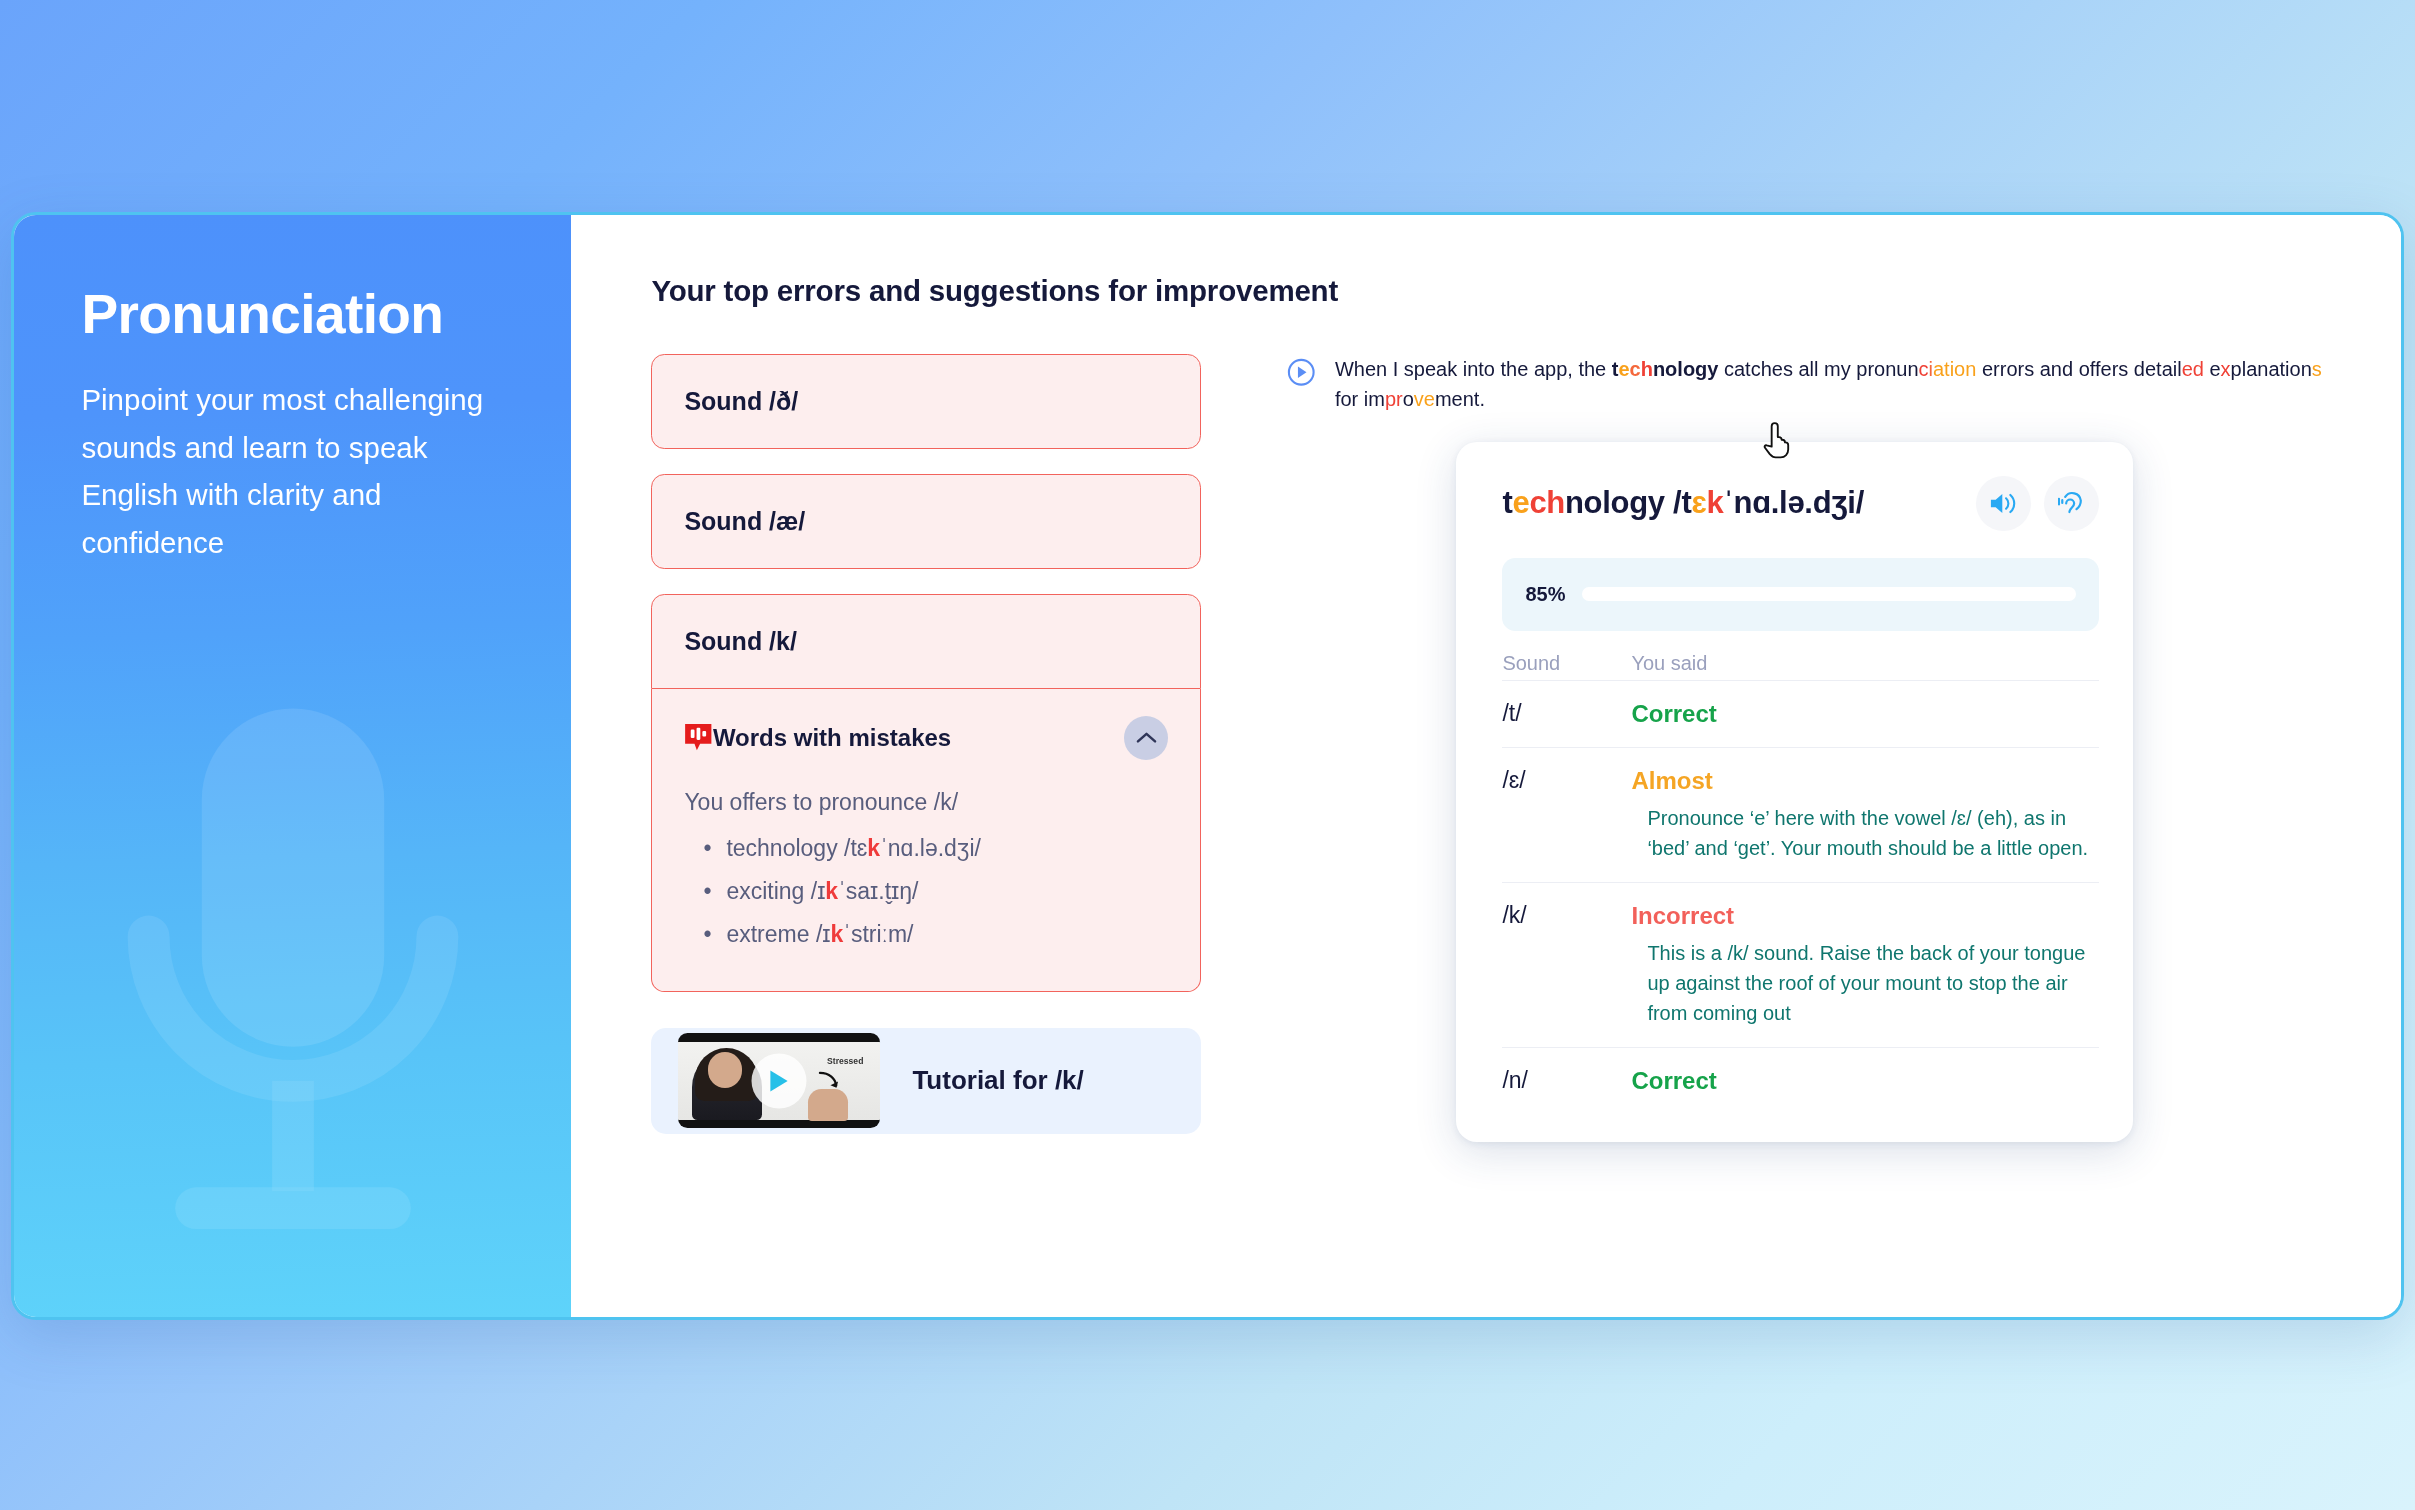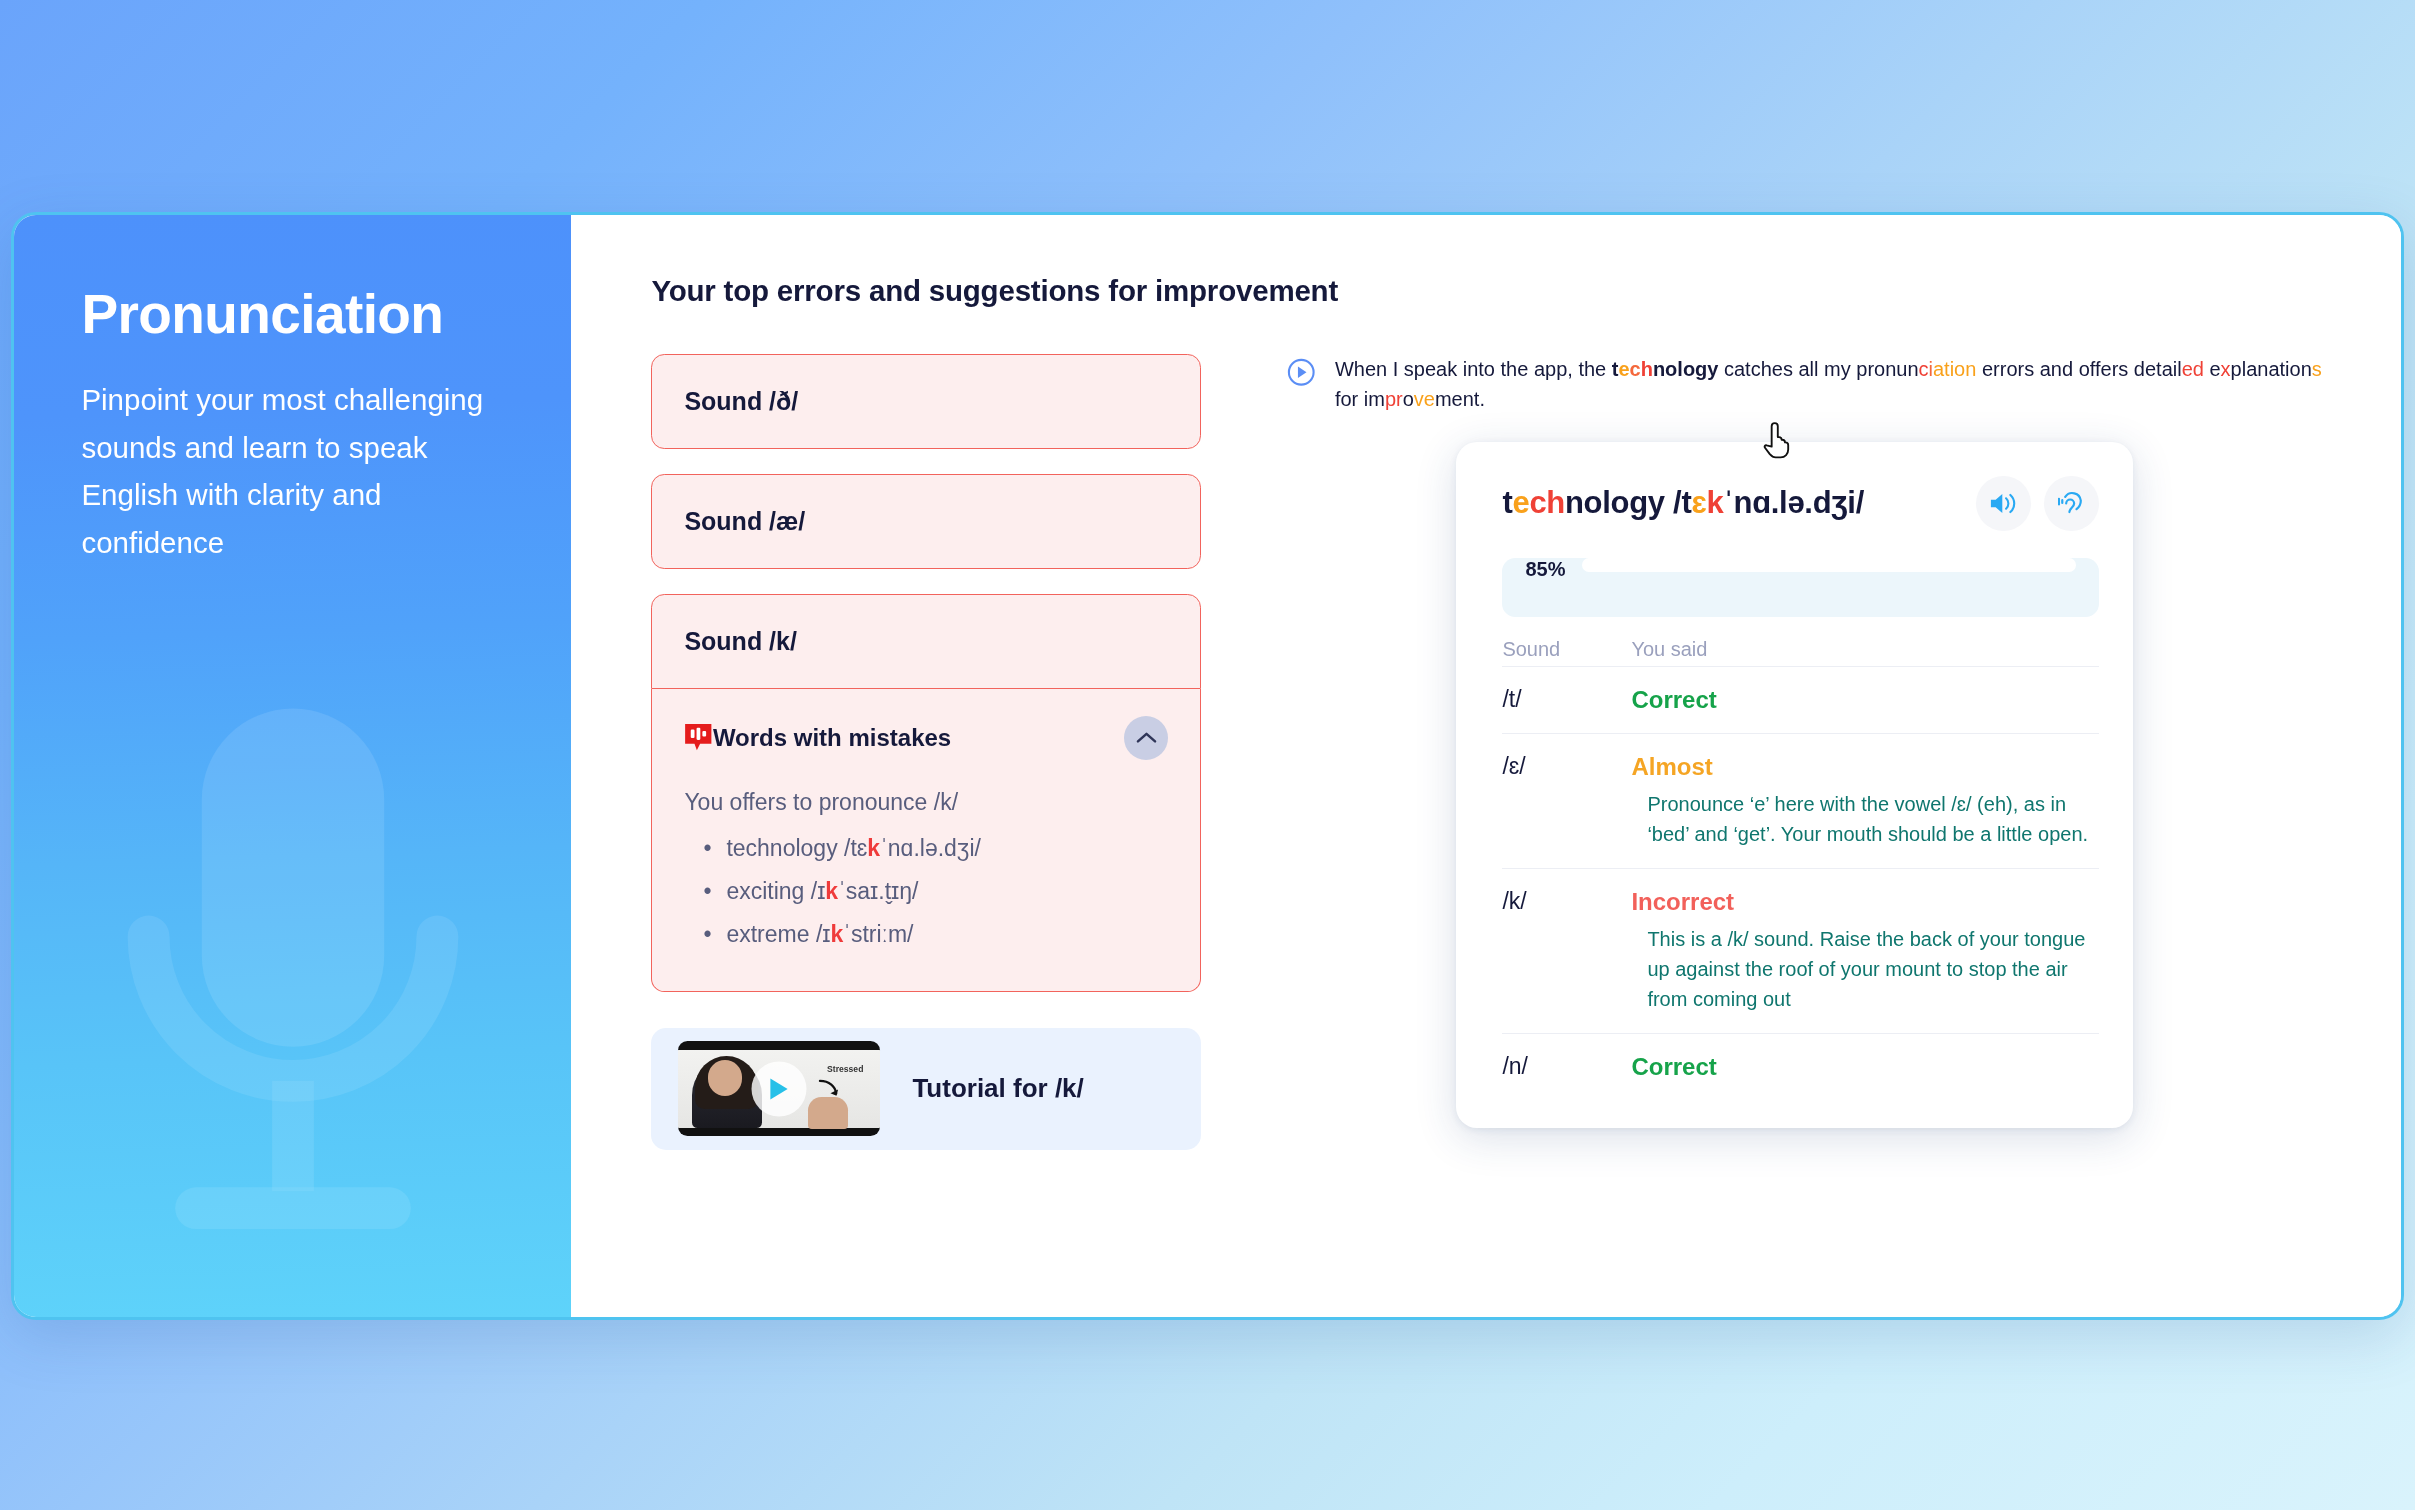--- a/index.html
+++ b/index.html
@@ -150,21 +150,21 @@
     position: absolute;
     left: 19px;
     color: #585d7d;
   }
   .hl-k { color: #ef3b3b; font-weight: 700; }
 
   
   .tutorial-card {
     background: #eaf2fe;
     border-radius: 15px;
-    height: 122px;
+    height: 106px;
     display: flex;
     align-items: center;
     padding: 0 27px;
     gap: 32px;
     cursor: pointer;
   }
   .thumb {
     width: 202px; height: 95px;
     border-radius: 9.5px;
     background: #111;
@@ -257,23 +257,23 @@
   .round-btn {
     width: 55px; height: 55px; border-radius: 50%;
     background: #f5f6f9;
     display: flex; align-items: center; justify-content: center;
     flex: 0 0 auto; cursor: pointer;
   }
   .progress-wrap {
     margin-top: 27px;
     background: #ecf6fb;
     border-radius: 13.3px;
-    height: 59px;
-    display: flex;
-    align-items: flex-start;
+    height: 73px;
+    display: flex;
+    align-items: center;
     padding: 0 23px;
     gap: 17px;
   }
   .progress-pct { font-size: 20px; font-weight: 700; color: #15193b; flex: 0 0 auto; }
   .progress-track {
     flex: 1 1 auto;
     height: 14.3px;
     border-radius: 7.6px;
     background: #ffffff;
     overflow: hidden;

